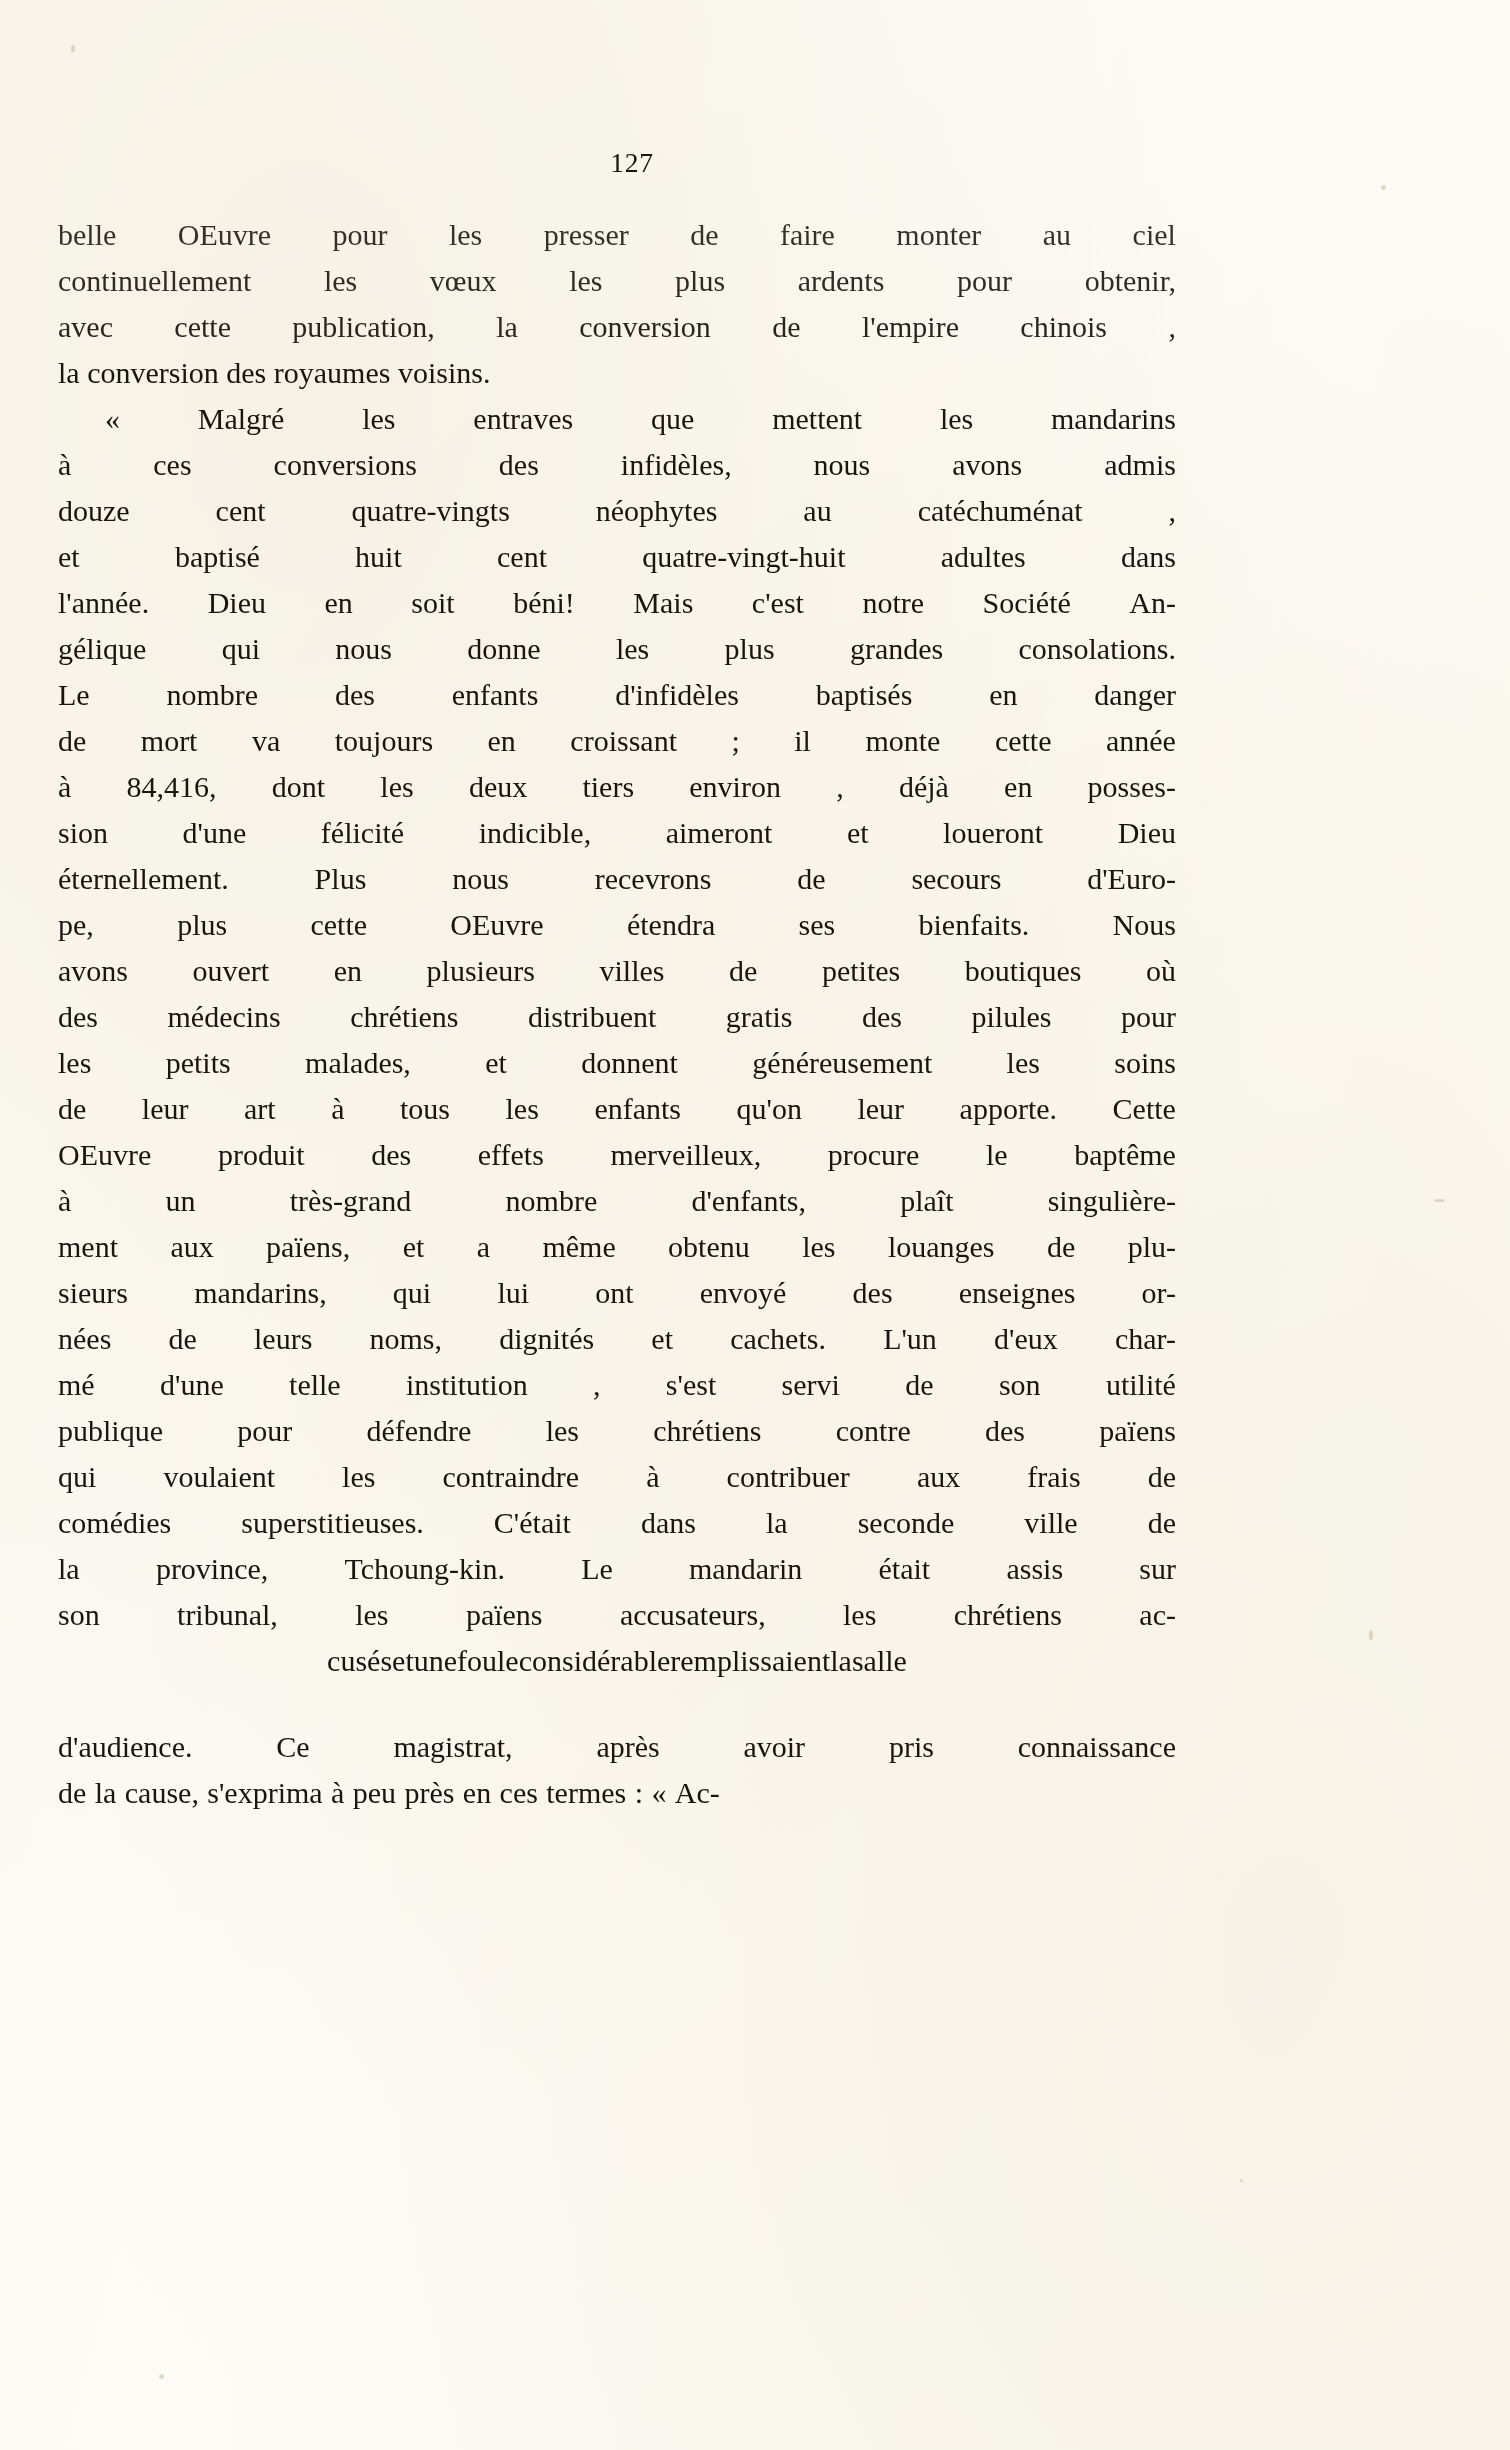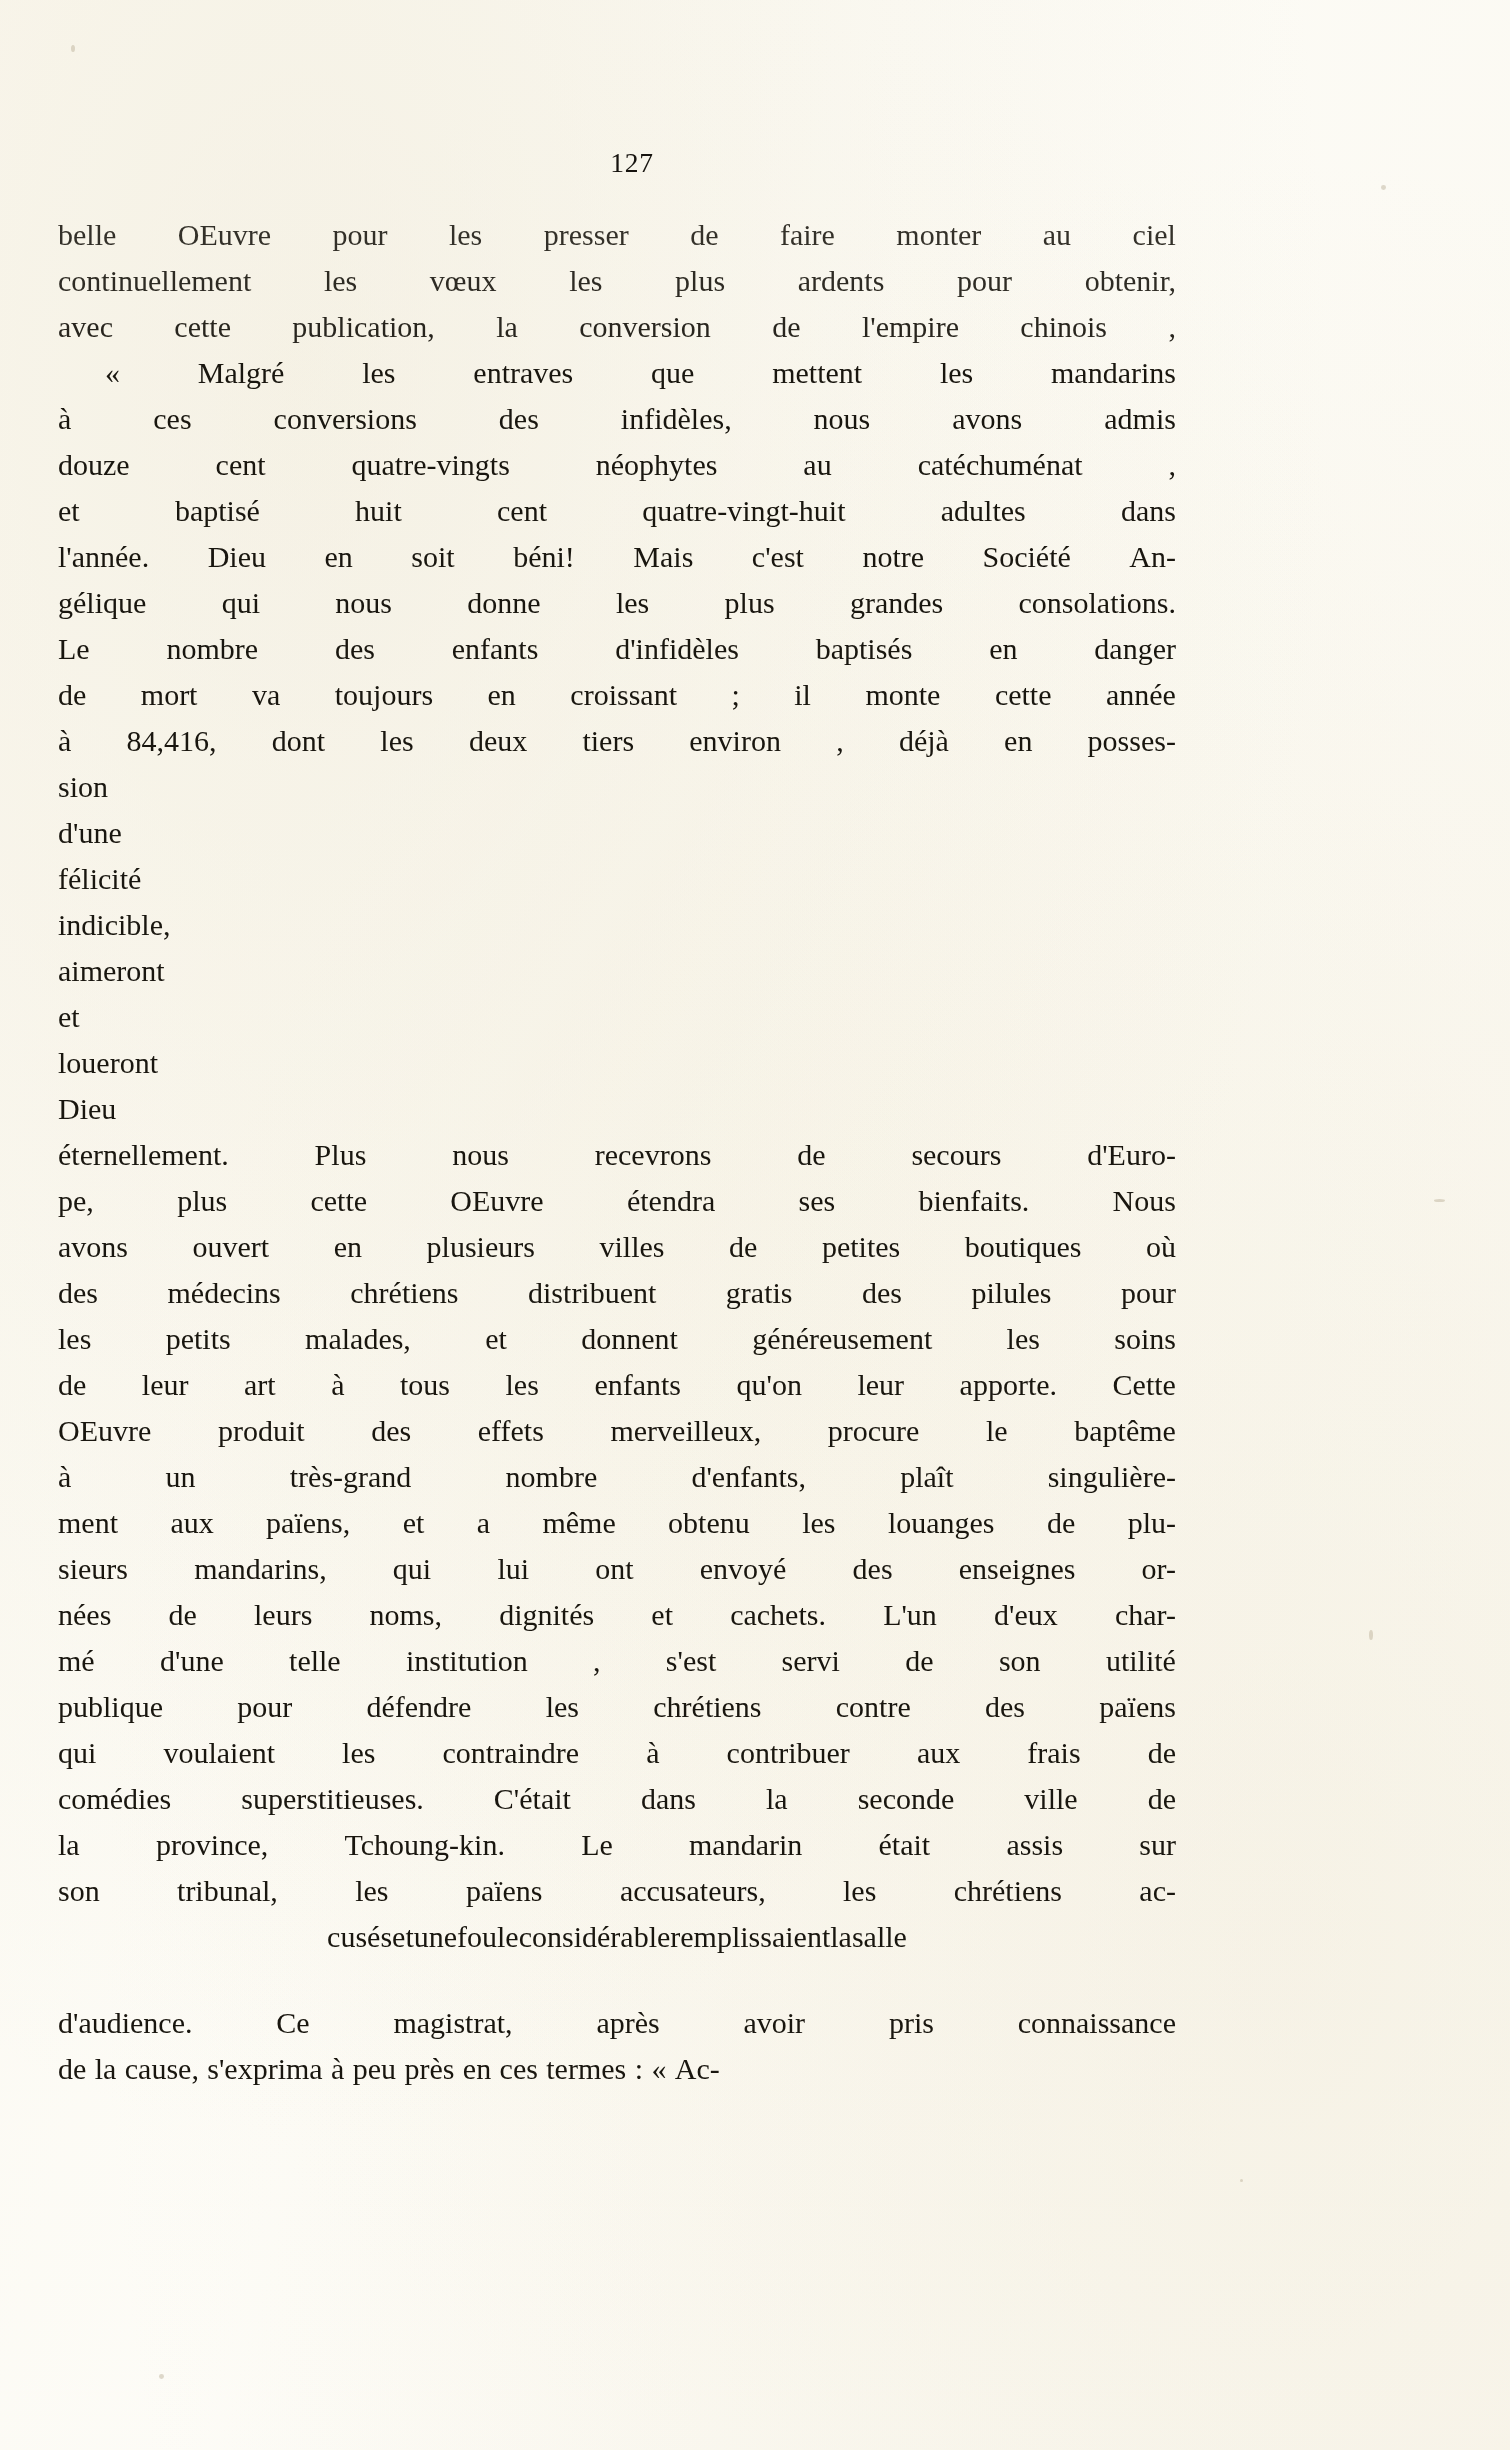--- a/index.html
+++ b/index.html
@@ -124,20 +124,23 @@
       <span class="w">avec</span>
           <span class="w">cette</span>
           <span class="w">publication,</span>
           <span class="w">la</span>
           <span class="w">conversion</span>
           <span class="w">de</span>
           <span class="w">l'empire</span>
           <span class="w">chinois</span>
           <span class="w">,</span>
         </span>
+      <span class="ln" style="justify-content: flex-start;">
+        <span class="w">la conversion des royaumes voisins.</span>
+      </span>
     </p>
 
     <p>
       <span class="ln just ind" style="display: flex; justify-content: space-between; padding-left: 47px;">
 
       <span class="w">«</span>
           <span class="w">Malgré</span>
           <span class="w">les</span>
           <span class="w">entraves</span>
           <span class="w">que</span>
@@ -232,21 +235,21 @@
           <span class="w">dont</span>
           <span class="w">les</span>
           <span class="w">deux</span>
           <span class="w">tiers</span>
           <span class="w">environ</span>
           <span class="w">,</span>
           <span class="w">déjà</span>
           <span class="w">en</span>
           <span class="w">posses-</span>
         </span>
-      <span class="ln just" style="display: flex; justify-content: space-between; padding-left: 0px; flex-direction: column;">
+      <span class="ln just" style="display: flex; justify-content: space-between; padding-left: 0px;">
 
       <span class="w">sion</span>
           <span class="w">d'une</span>
           <span class="w">félicité</span>
           <span class="w">indicible,</span>
           <span class="w">aimeront</span>
           <span class="w">et</span>
           <span class="w">loueront</span>
           <span class="w">Dieu</span>
         </span>

